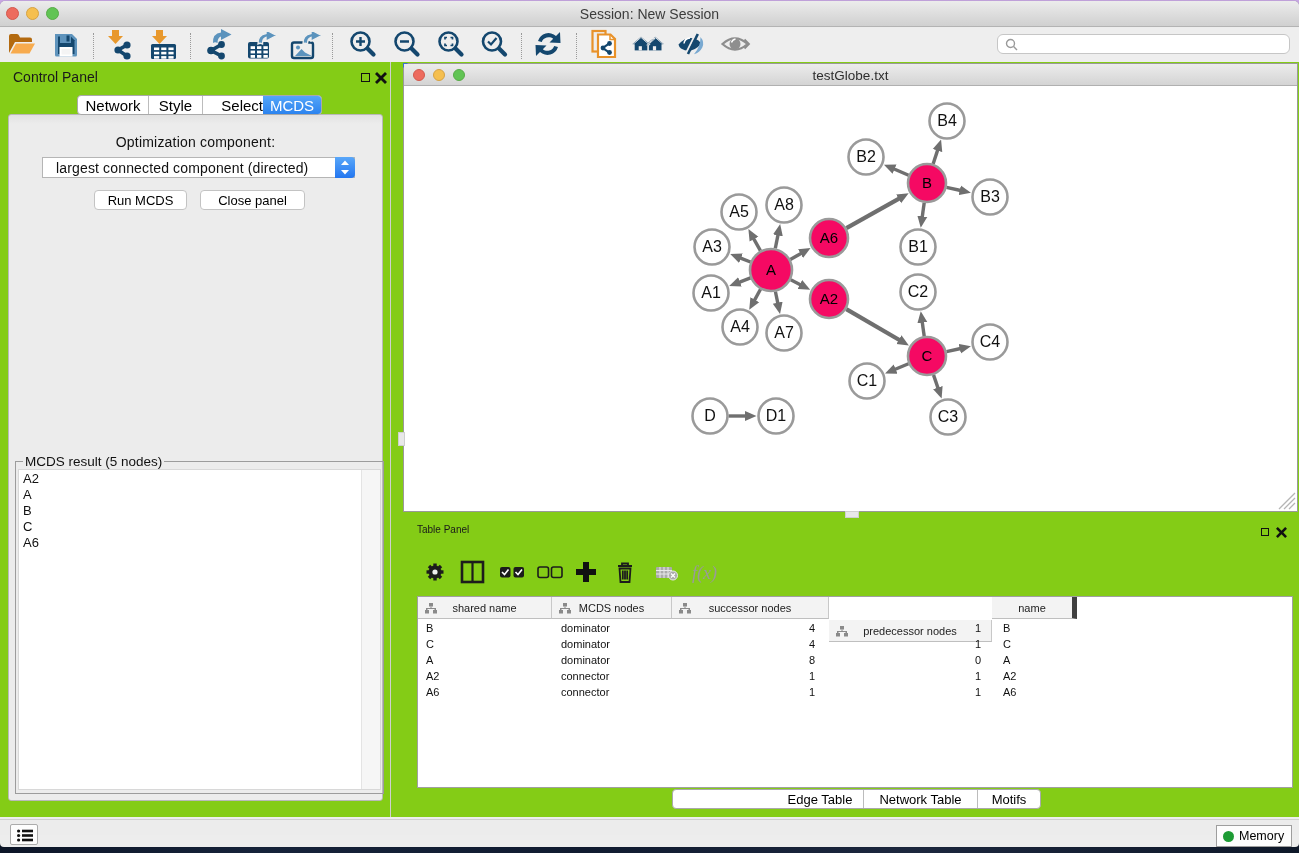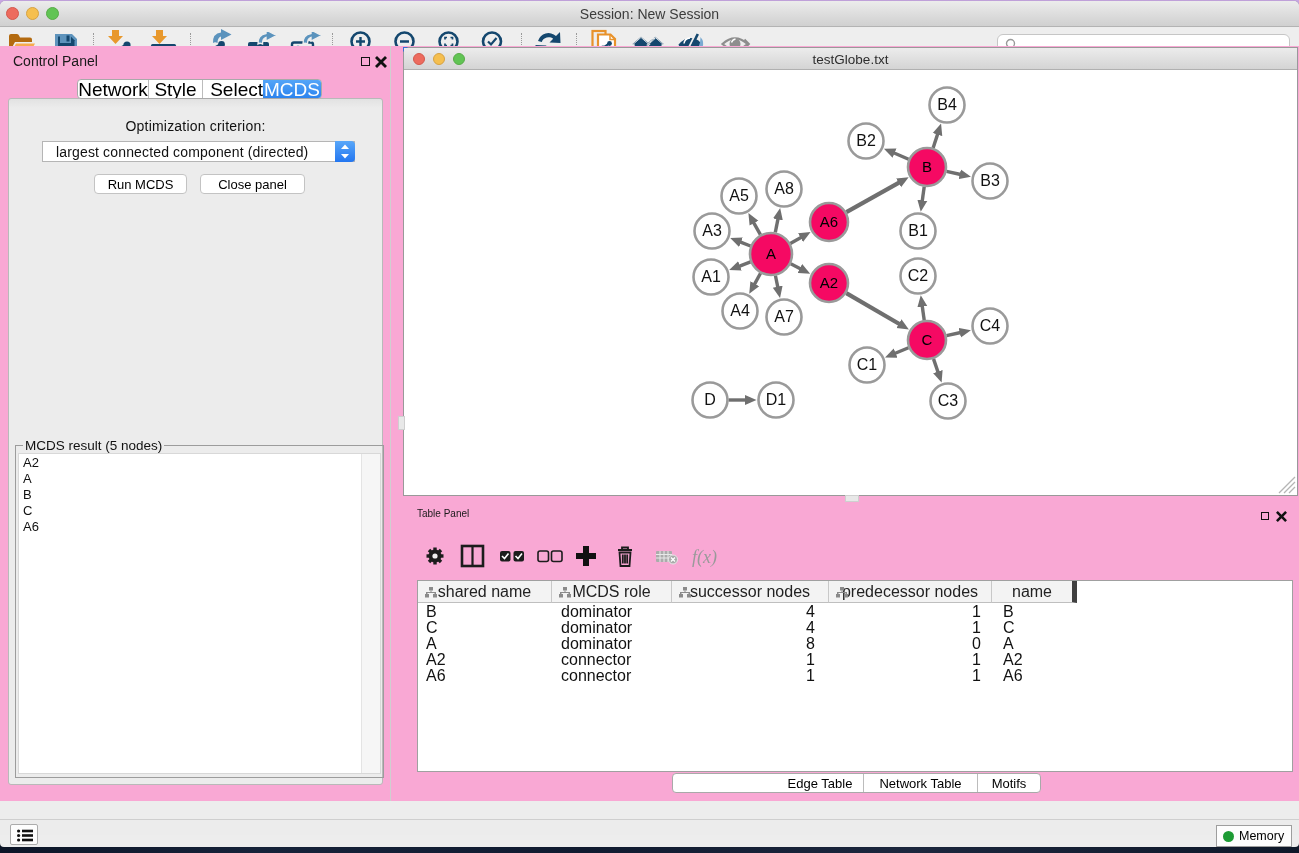--- a/index.html
+++ b/index.html
@@ -19,21 +19,21 @@
 .tl { position:absolute; width:13px; height:13px; border-radius:50%; top:6px; }
 
 #toolbar { position:absolute; left:0; top:27px; width:100%; height:36px; background:#eeeeee; }
 #toolbar svg { position:absolute; top:0; left:0; }
 .tsep { position:absolute; top:5px; height:26px; width:0;
   border-left:1px dotted #9a9a9a; }
 #searchbox { position:absolute; left:997px; top:6px; width:293px; height:20px;
   background:#fff; border:1px solid #c6c6c6; border-radius:6px; }
 #searchbox .mag { position:absolute; left:7px; top:3px; width:14px; height:14px; }
 
-#content { position:absolute; left:0; top:45px; width:1299px; height:755px; background:#f9a8d4; }
+#content { position:absolute; left:0; top:61px; width:1299px; height:755px; background:#84cc16; }
 #statusbar { position:absolute; left:0; top:818px; width:1299px; height:16px;
   background:#ececec; border-top:1px solid #cfcfcf; }
 .hcell { position:absolute; top:0; height:22px; border-right:1px solid #c8c8c8;
   border-bottom:1px solid #bfbfbf; text-align:center; line-height:22px; background:#f3f3f3; color:#222; }
 .hcell svg.tree { position:absolute; left:7px; top:6px; }
 .trow { position:absolute; left:0; width:100%; height:16px; line-height:16px; }
 .trow .c1 { position:absolute; left:8px; }
 .trow .c2 { position:absolute; left:143px; }
 .trow .c3 { position:absolute; left:254px; width:143px; text-align:right; }
 .trow .c4 { position:absolute; left:411px; width:152px; text-align:right; }
@@ -212,27 +212,27 @@
       </div>
   </div>
   <div id="content">
     <div id="cpanel" style="position:absolute; left:0; top:0; width:391px; height:755px; border-right:1px solid #cfcfcf;">
       <div style="position:absolute; left:13px; top:7px; font-size:14px; color:#1a1a1a;">Control Panel</div>
       <div style="position:absolute; left:361px; top:11px; width:9px; height:9px; border:1.5px solid #111;"></div>
       <svg style="position:absolute; left:375px; top:10px;" width="12" height="12" viewBox="0 0 12 12">
           <path d="M2 0 L6 4 L10 0 L12 2 L8 6 L12 10 L10 12 L6 8 L2 12 L0 10 L4 6 L0 2 Z" fill="#111"></path>
         </svg>
       <div id="cp-inner" style="position:absolute; left:8px; top:52px; width:375px; height:687px; background:linear-gradient(#e2e2e2,#ececec 9px); border:1px solid #b9b9b9; border-radius:3px;"></div>
-      <div id="cptabs" style="position:absolute; left:77px; top:33px; height:20px; display:flex; font-size:19px; border:1px solid #a9a9a9; border-radius:4px; overflow:hidden; background:#fff;">
+      <div id="cptabs" style="position:absolute; left:77px; top:33px; height:20px; display:flex; font-size:15px; border:1px solid #a9a9a9; border-radius:4px; overflow:hidden; background:#fff;">
         <div style="width:71px; text-align:center; line-height:19px; border-right:1px solid #bcbcbc;">Network</div>
         <div style="width:54px; text-align:center; line-height:19px; border-right:1px solid #bcbcbc;">Style</div>
         <div style="width:60px; text-align:right; line-height:19px;">Select</div>
         <div style="width:58px; text-align:center; line-height:19px; background:linear-gradient(#54a5f8,#2b83ef); color:#fff;">MCDS</div>
       </div>
-      <div style="position:absolute; left:0; top:72px; width:391px; text-align:center; font-size:14px; letter-spacing:0.2px; color:#111;">Optimization criterion:</div>
+      <div style="position:absolute; left:0; top:72px; width:391px; text-align:center; font-size:14px; letter-spacing:0.2px; color:#111;">Optimization component:</div>
       <div id="combo" style="position:absolute; left:42px; top:95px; width:313px; height:21px; background:#fff; border:1px solid #b5b5b5; border-radius:0;">
         <div style="position:absolute; left:13px; top:2px; font-size:14px; letter-spacing:0.15px; color:#111;">largest connected component (directed)</div>
         <div style="position:absolute; right:-1px; top:-1px; width:20px; height:21px; border-radius:0 4px 4px 0; background:linear-gradient(#59a7f9,#2376f0); ">
           <svg width="20" height="21" viewBox="0 0 20 21">
               <path d="M10 3.5 L14 8 L6 8 Z" fill="#fff"></path>
               <path d="M10 17.5 L14 13 L6 13 Z" fill="#fff"></path>
             </svg>
         </div>
       </div>
       <div style="position:absolute; left:94px; top:128px; width:93px; height:20px; background:#fff; border:1px solid #c3c3c3; border-radius:4px; text-align:center; font-size:13px; line-height:19px;">Run MCDS</div>
@@ -398,46 +398,46 @@
             <line x1="243" y1="10" x2="243" y2="21"></line>
               <line x1="247" y1="10" x2="247" y2="21"></line>
               <line x1="251" y1="10" x2="251" y2="21"></line>
           </g>
           <circle cx="256" cy="18.5" r="4.5" fill="#ababab" stroke="#e9e9e9" stroke-width="1"></circle>
           <path d="M254 16.5 L258 20.5 M258 16.5 L254 20.5" stroke="#fff" stroke-width="1.3"></path>
         </g>
 
         <text x="275" y="22" font-size="18" font-style="italic" fill="#9a9a9a" font-family="Liberation Serif, serif">f(x)</text>
       </svg>
-      <div id="ttable" style="position:absolute; left:25px; top:81px; width:876px; height:192px; background:#fff; border:1px solid #a0a0a0; font-size:16px; color:#111;">
+      <div id="ttable" style="position:absolute; left:25px; top:81px; width:876px; height:192px; background:#fff; border:1px solid #a0a0a0; font-size:11px; color:#111;">
         <div class="hcell" style="left:0; width:134px;"><svg class="tree" width="12" height="11" viewBox="0 0 12 11">
               <g fill="#8a8a8a">
                 <rect x="4" y="0" width="4" height="3.5"></rect>
                 <rect x="0" y="7" width="4" height="3.5"></rect>
                 <rect x="8" y="7" width="4" height="3.5"></rect>
                 <path d="M5.5 3.5 L6.5 3.5 L6.5 5 L11 5 L11 7 L9.5 7 L9.5 6 L2.5 6 L2.5 7 L1 7 L1 5 L5.5 5 Z"></path>
               </g>
             </svg><span>shared name</span></div>
         <div class="hcell" style="left:134px; width:120px;"><svg class="tree" width="12" height="11" viewBox="0 0 12 11">
               <g fill="#8a8a8a">
                 <rect x="4" y="0" width="4" height="3.5"></rect>
                 <rect x="0" y="7" width="4" height="3.5"></rect>
                 <rect x="8" y="7" width="4" height="3.5"></rect>
                 <path d="M5.5 3.5 L6.5 3.5 L6.5 5 L11 5 L11 7 L9.5 7 L9.5 6 L2.5 6 L2.5 7 L1 7 L1 5 L5.5 5 Z"></path>
               </g>
-            </svg><span>MCDS role</span></div>
+            </svg><span>MCDS nodes</span></div>
         <div class="hcell" style="left:254px; width:157px;"><svg class="tree" width="12" height="11" viewBox="0 0 12 11">
               <g fill="#8a8a8a">
                 <rect x="4" y="0" width="4" height="3.5"></rect>
                 <rect x="0" y="7" width="4" height="3.5"></rect>
                 <rect x="8" y="7" width="4" height="3.5"></rect>
                 <path d="M5.5 3.5 L6.5 3.5 L6.5 5 L11 5 L11 7 L9.5 7 L9.5 6 L2.5 6 L2.5 7 L1 7 L1 5 L5.5 5 Z"></path>
               </g>
             </svg><span>successor nodes</span></div>
-        <div class="hcell" style="left:411px; width:163px;"><svg class="tree" width="12" height="11" viewBox="0 0 12 11">
+        <div class="hcell" style="left:411px; width:163px;margin-top:23px;"><svg class="tree" width="12" height="11" viewBox="0 0 12 11">
               <g fill="#8a8a8a">
                 <rect x="4" y="0" width="4" height="3.5"></rect>
                 <rect x="0" y="7" width="4" height="3.5"></rect>
                 <rect x="8" y="7" width="4" height="3.5"></rect>
                 <path d="M5.5 3.5 L6.5 3.5 L6.5 5 L11 5 L11 7 L9.5 7 L9.5 6 L2.5 6 L2.5 7 L1 7 L1 5 L5.5 5 Z"></path>
               </g>
             </svg><span>predecessor nodes</span></div>
         <div class="hcell" style="left:574px; width:85px; border-right:5px solid #404040;"><span class="noicon">name</span></div>
         <div class="trow" style="top:23px;">
             <span class="c1">B</span>

